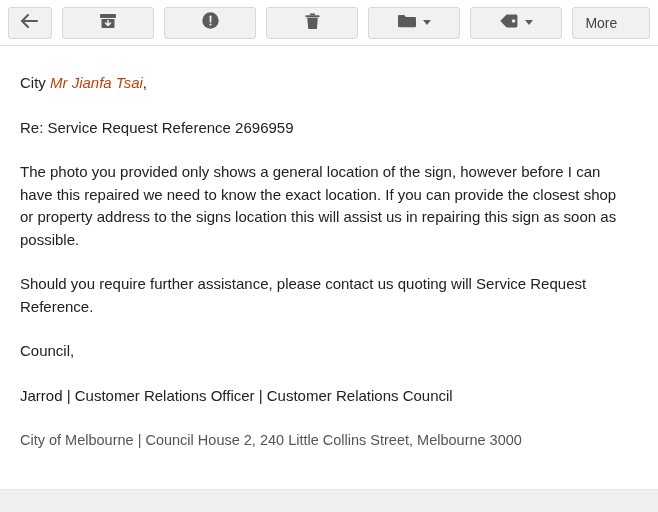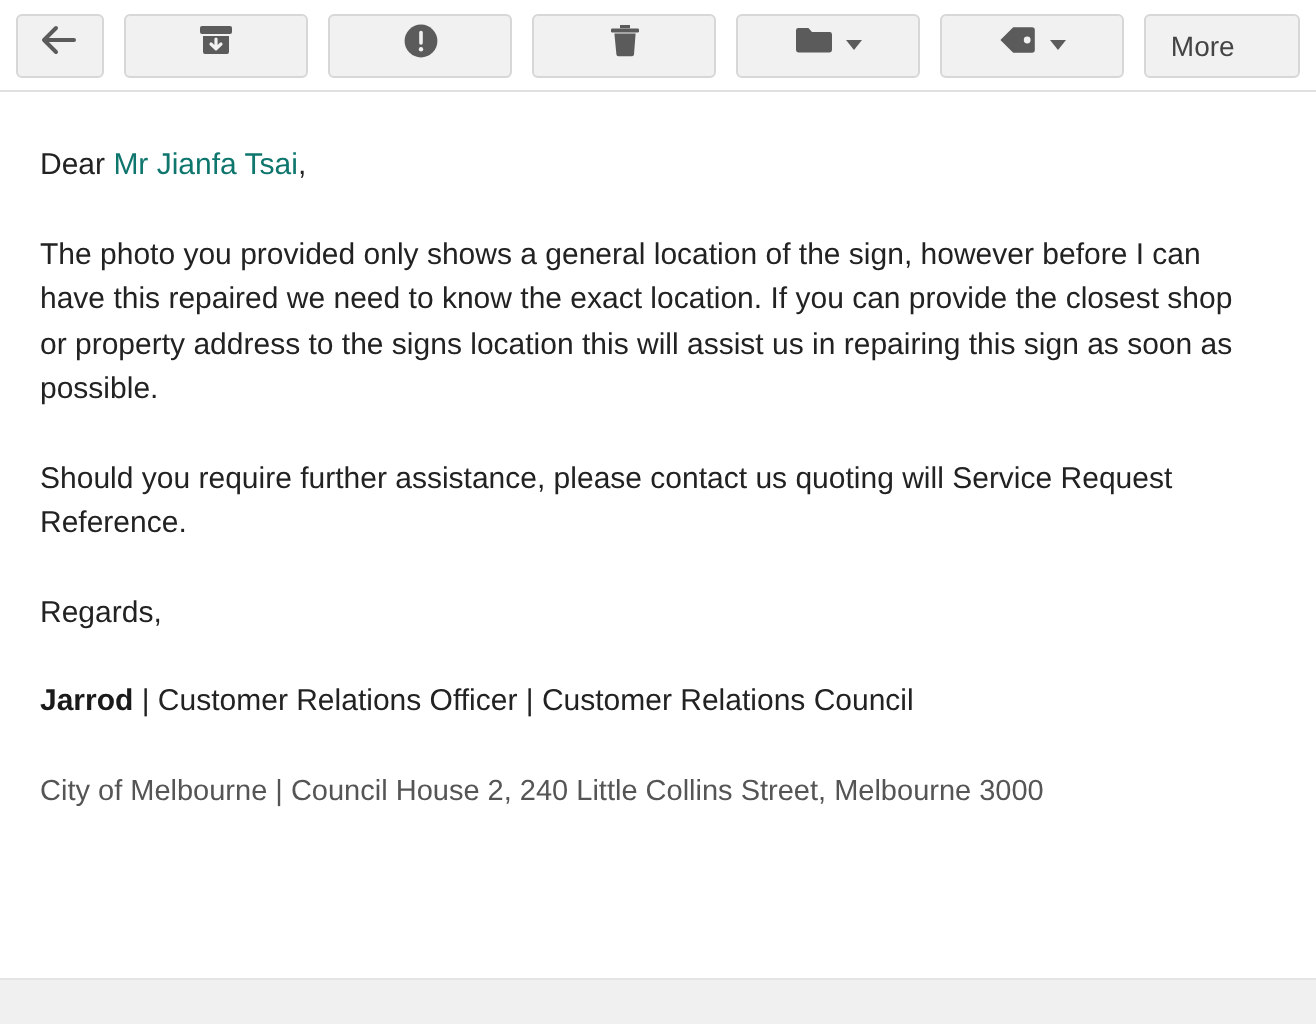--- a/index.html
+++ b/index.html
@@ -68,22 +68,22 @@
     padding: 26px 20px 0 20px;
     font-size: 15px;
     line-height: 22.5px;
     color: #222222;
   }
   .para {
     margin: 0 0 22px 0;
     max-width: 610px;
   }
   .para:last-child { margin-bottom: 0; }
-  .recipient { color: #0f766e; }
-  .signer { font-weight: bold; color: #1a1a1a; }
+  .recipient { color: #c2410c; font-style: italic; }
+  .signer { font-weight: normal; color: #1a1a1a; }
   .footer-line {
     color: #555555;
     font-size: 14.5px;
     white-space: nowrap;
     overflow: hidden;
   }
 
   
   .bottom-bar {
     position: absolute;
@@ -172,30 +172,31 @@
   </div>
 
   <div class="tb-btn tb-more">
     <span>More</span>
   </div>
 </div>
 
 <div class="message">
 
   <p class="para">
-    <span>Dear </span><span class="recipient">Mr Jianfa Tsai</span><span>,</span>
+    <span>City </span><span class="recipient">Mr Jianfa Tsai</span><span>,</span>
   </p>
 
 
+  <p class="para">Re: Service Request Reference 2696959</p>
 
   <p class="para">The photo you provided only shows a general location of the sign, however before I can have this repaired we need to know the exact location. If you can provide the closest shop or property address to the signs location this will assist us in repairing this sign as soon as possible.</p>
 
   <p class="para">Should you require further assistance, please contact us quoting will Service Request Reference.</p>
 
-  <p class="para">Regards,</p>
+  <p class="para">Council,</p>
 
   <p class="para">
     <span class="signer">Jarrod</span><span> | Customer Relations Officer | Customer Relations Council</span>
   </p>
 
   <p class="para footer-line">City of Melbourne | Council House 2, 240 Little Collins Street, Melbourne 3000</p>
 </div>
 
 <div class="fade"></div>
 <div class="bottom-bar"></div>

